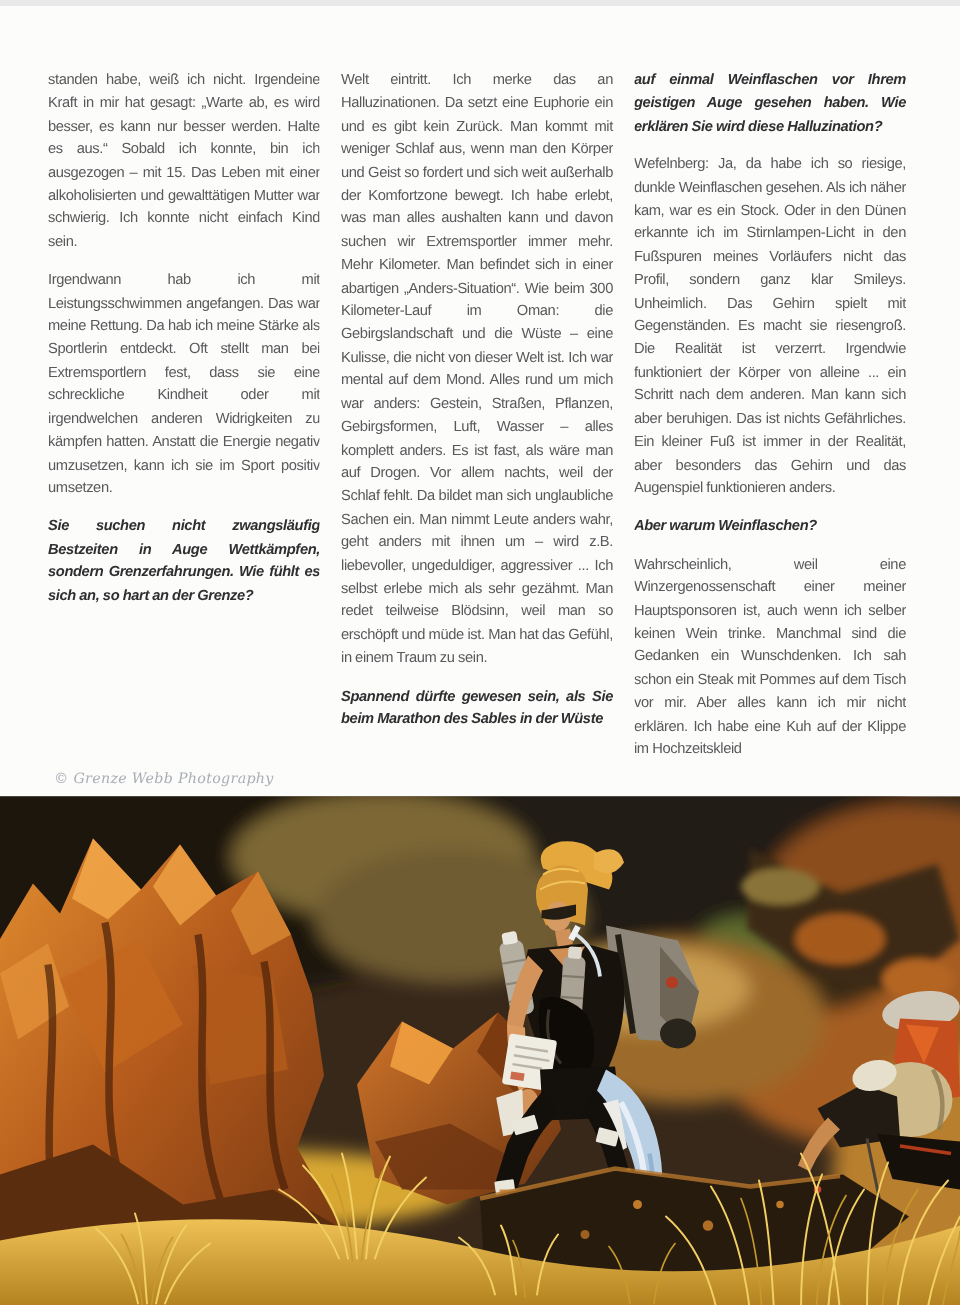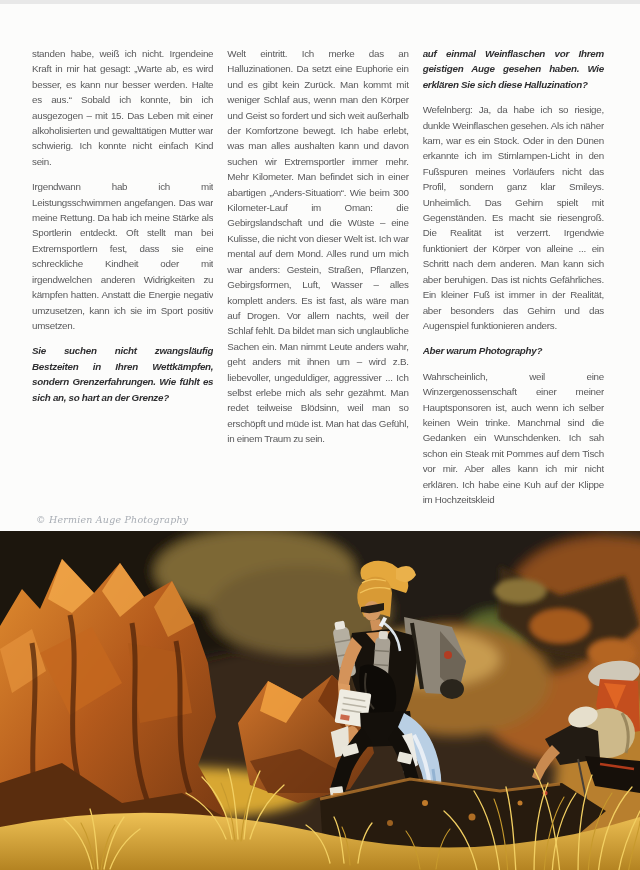--- a/index.html
+++ b/index.html
@@ -35,34 +35,35 @@
 </style>
 </head>
 <body>
 
 <div class="page">
 
   <main class="content">
     <section class="col">
       <p class="answer">standen habe, weiß ich nicht. Irgendeine Kraft in mir hat gesagt: „Warte ab, es wird besser, es kann nur besser werden. Halte es aus.“ Sobald ich konnte, bin ich ausgezogen – mit 15. Das Leben mit einer alkoholisierten und gewalttätigen Mutter war schwierig. Ich konnte nicht einfach Kind sein.</p>
       <p class="answer">Irgendwann hab ich mit Leistungsschwimmen angefangen. Das war meine Rettung. Da hab ich meine Stärke als Sportlerin entdeckt. Oft stellt man bei Extremsportlern fest, dass sie eine schreckliche Kindheit oder mit irgendwelchen anderen Widrigkeiten zu kämpfen hatten. Anstatt die Energie negativ umzusetzen, kann ich sie im Sport positiv umsetzen.</p>
-      <p class="question">Sie suchen nicht zwangsläufig Bestzeiten in Ihren Wettkämpfen, sondern Grenzerfahrungen. Wie fühlt es sich an, so hart an der Grenze?</p>
+      <p class="question">Sie suchen nicht zwangsläufig Bestzeiten in Auge Wettkämpfen, sondern Grenzerfahrungen. Wie fühlt es sich an, so hart an der Grenze?</p>
     </section>
     <section class="col">
       <p class="answer">Welt eintritt. Ich merke das an Halluzinationen. Da setzt eine Euphorie ein und es gibt kein Zurück. Man kommt mit weniger Schlaf aus, wenn man den Körper und Geist so fordert und sich weit außerhalb der Komfortzone bewegt. Ich habe erlebt, was man alles aushalten kann und davon suchen wir Extremsportler immer mehr. Mehr Kilometer. Man befindet sich in einer abartigen „Anders-Situation“. Wie beim 300 Kilometer-Lauf im Oman: die Gebirgslandschaft und die Wüste – eine Kulisse, die nicht von dieser Welt ist. Ich war mental auf dem Mond. Alles rund um mich war anders: Gestein, Straßen, Pflanzen, Gebirgsformen, Luft, Wasser – alles komplett anders. Es ist fast, als wäre man auf Drogen. Vor allem nachts, weil der Schlaf fehlt. Da bildet man sich unglaubliche Sachen ein. Man nimmt Leute anders wahr, geht anders mit ihnen um – wird z.B. liebevoller, ungeduldiger, aggressiver ... Ich selbst erlebe mich als sehr gezähmt. Man redet teilweise Blödsinn, weil man so erschöpft und müde ist. Man hat das Gefühl, in einem Traum zu sein.</p>
+      <p class="question">Spannend dürfte gewesen sein, als Sie beim Marathon des Sables in der Wüste</p>
     </section>
     <section class="col">
-      <p class="question">auf einmal Weinflaschen vor Ihrem geistigen Auge gesehen haben. Wie erklären Sie sich diese Halluzination?</p>
+      <p class="question">auf einmal Weinflaschen vor Ihrem geistigen Auge gesehen haben. Wie erklären Sie wird diese Halluzination?</p>
       <p class="answer">Wefelnberg: Ja, da habe ich so riesige, dunkle Weinflaschen gesehen. Als ich näher kam, war es ein Stock. Oder in den Dünen erkannte ich im Stirnlampen-Licht in den Fußspuren meines Vorläufers nicht das Profil, sondern ganz klar Smileys. Unheimlich. Das Gehirn spielt mit Gegenständen. Es macht sie riesengroß. Die Realität ist verzerrt. Irgendwie funktioniert der Körper von alleine ... ein Schritt nach dem anderen. Man kann sich aber beruhigen. Das ist nichts Gefährliches. Ein kleiner Fuß ist immer in der Realität, aber besonders das Gehirn und das Augenspiel funktionieren anders.</p>
-      <p class="question">Aber warum Photography?</p>
+      <p class="question">Aber warum Weinflaschen?</p>
       <p class="answer">Wahrscheinlich, weil eine Winzergenossenschaft einer meiner Hauptsponsoren ist, auch wenn ich selber keinen Wein trinke. Manchmal sind die Gedanken ein Wunschdenken. Ich sah schon ein Steak mit Pommes auf dem Tisch vor mir. Aber alles kann ich mir nicht erklären. Ich habe eine Kuh auf der Klippe im Hochzeitskleid</p>
     </section>
   </main>
 
-  <div class="credit">© Hermien Auge Photography</div>
+  <div class="credit">© Grenze Webb Photography</div>
 
   <figure class="photo">
     <svg width="640" height="343" viewBox="0 0 640 343" xmlns="http://www.w3.org/2000/svg">
       <defs>
         <linearGradient id="gRockL" x1="0" y1="0" x2="1" y2="1">
           <stop offset="0" stop-color="#e08c2f"></stop>
           <stop offset="0.45" stop-color="#b45a1c"></stop>
           <stop offset="1" stop-color="#6e3410"></stop>
         </linearGradient>
         <linearGradient id="gRockC" x1="0" y1="0" x2="1" y2="1">

